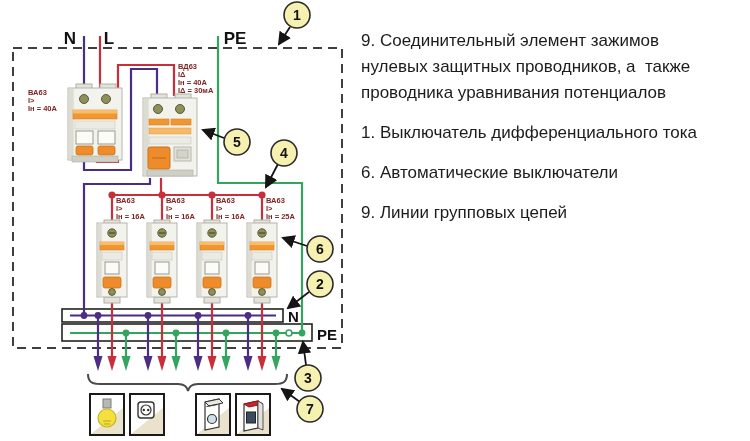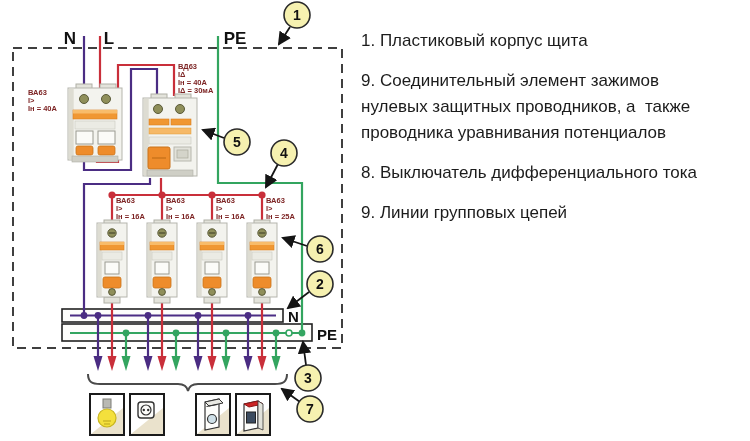--- a/index.html
+++ b/index.html
@@ -266,21 +266,21 @@
       </g>
       <g>
         <line x1="300" y1="402" x2="282" y2="389" stroke="#151515" stroke-width="1.8" marker-end="url(#ah)"></line>
         <circle cx="310" cy="409" r="13" fill="#f6f1b0" stroke="#2a2a2a" stroke-width="1.6"></circle>
         <text class="callout-num" x="310" y="414">7</text>
       </g>
     </svg>
   </div>
 
   <div class="legend">
-    <div class="legend-item">1. Пластиковый корпус щита</div>
     <div class="legend-item">9. Соединительный элемент зажимов
 нулевых защитных проводников, а  также
 проводника уравнивания потенциалов</div>
-    <div class="legend-item">8. Выключатель дифференциального тока</div>
+    <div class="legend-item">1. Выключатель дифференциального тока</div>
+    <div class="legend-item">6. Автоматические выключатели</div>
     <div class="legend-item">9. Линии групповых цепей</div>
   </div>
 
 </div>
 
 </body></html>

